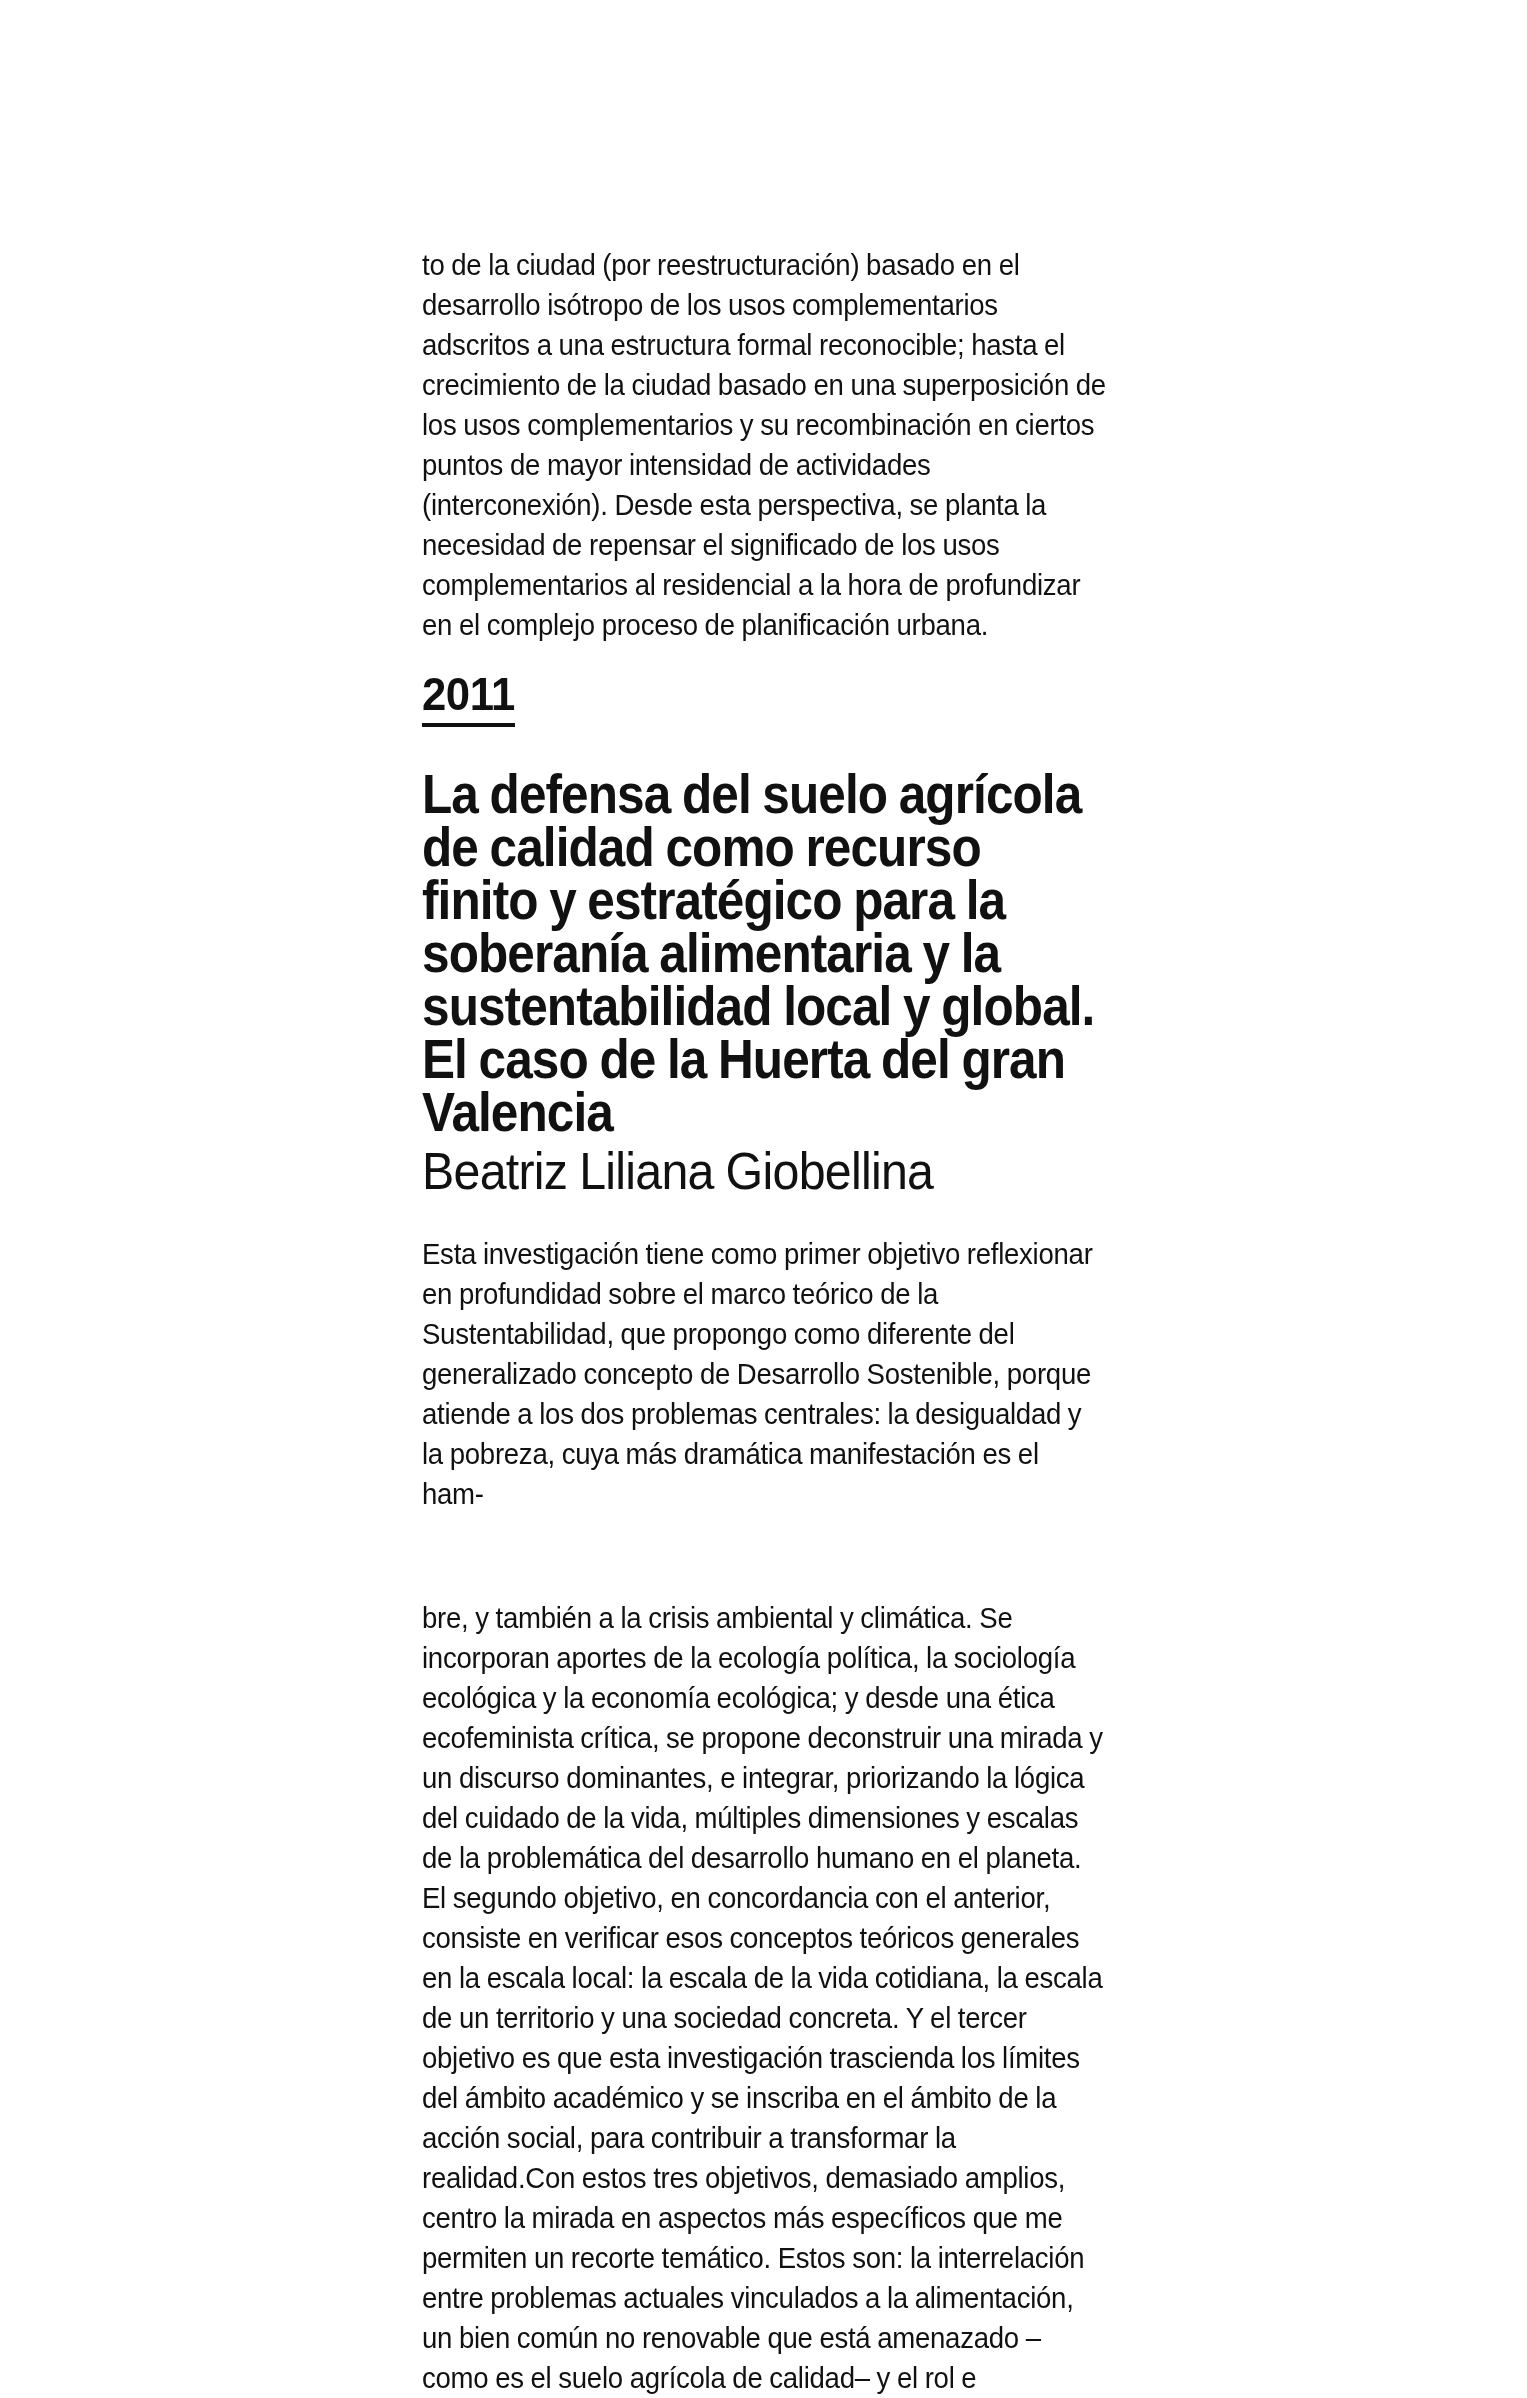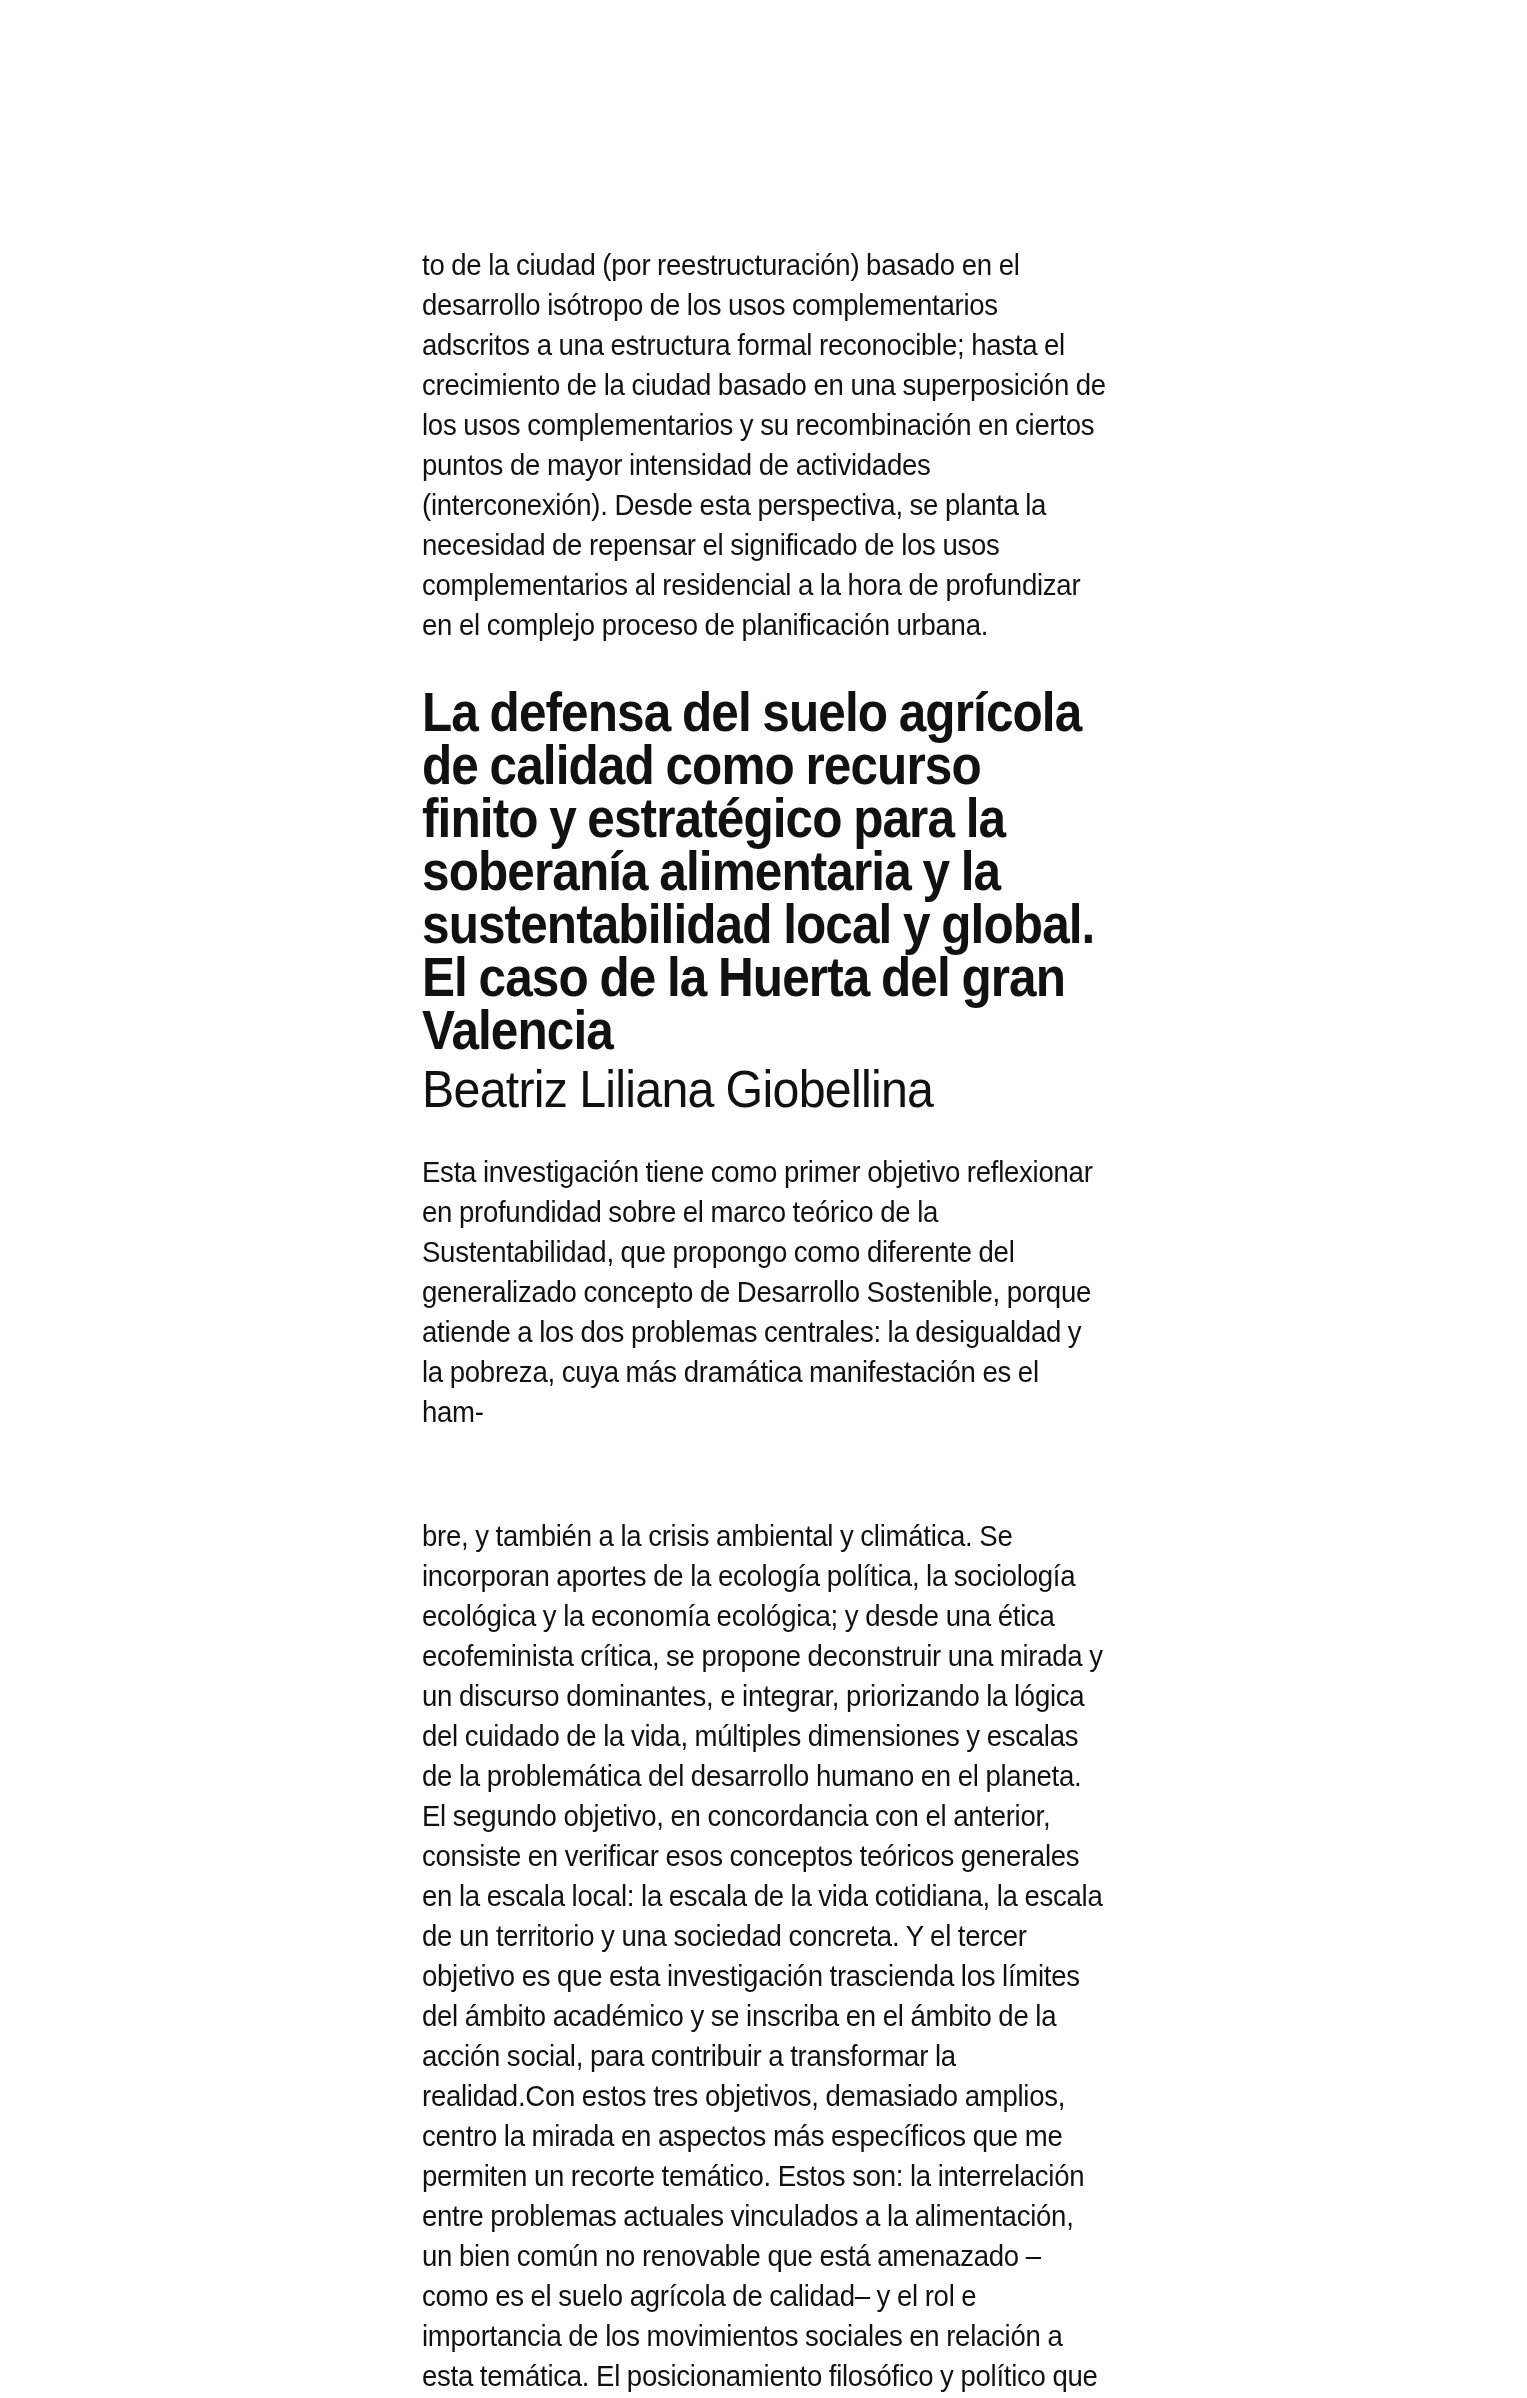--- a/index.html
+++ b/index.html
@@ -109,20 +109,23 @@
 <body>
 
 <div class="page">
 
   <div class="columns">
 
     <div class="col">
 
       <p class="body-par">to de la ciudad (por reestructuración) basado en el desarrollo isótropo de los usos complementarios adscritos a una estructura formal reconocible; hasta el crecimiento de la ciudad basado en una superposición de los usos complementarios y su recombinación en ciertos puntos de mayor intensidad de actividades (interconexión). Desde esta perspectiva, se planta la necesidad de repensar el significado de los usos complementarios al residencial a la hora de profundizar en el complejo proceso de planificación urbana.</p>
 
+      <div class="year-wrap">
+        <span class="year">2011</span>
+      </div>
 
       <h1 class="article-title">La defensa del suelo agrícola de calidad como recurso finito y estratégico para la soberanía alimentaria y la sustentabilidad local y global. El caso de la Huerta del gran Valencia</h1>
 
       <div class="article-author">Beatriz Liliana Giobellina</div>
 
       <p class="body-par tight abstract">Esta investigación tiene como primer objetivo reflexionar en profundidad sobre el marco teórico de la Sustentabilidad, que propongo como diferente del generalizado concepto de Desarrollo Sostenible, porque atiende a los dos problemas centrales: la desigualdad y la pobreza, cuya más dramática manifestación es el ham-</p>
 
     </div>
 
     <div class="col">

